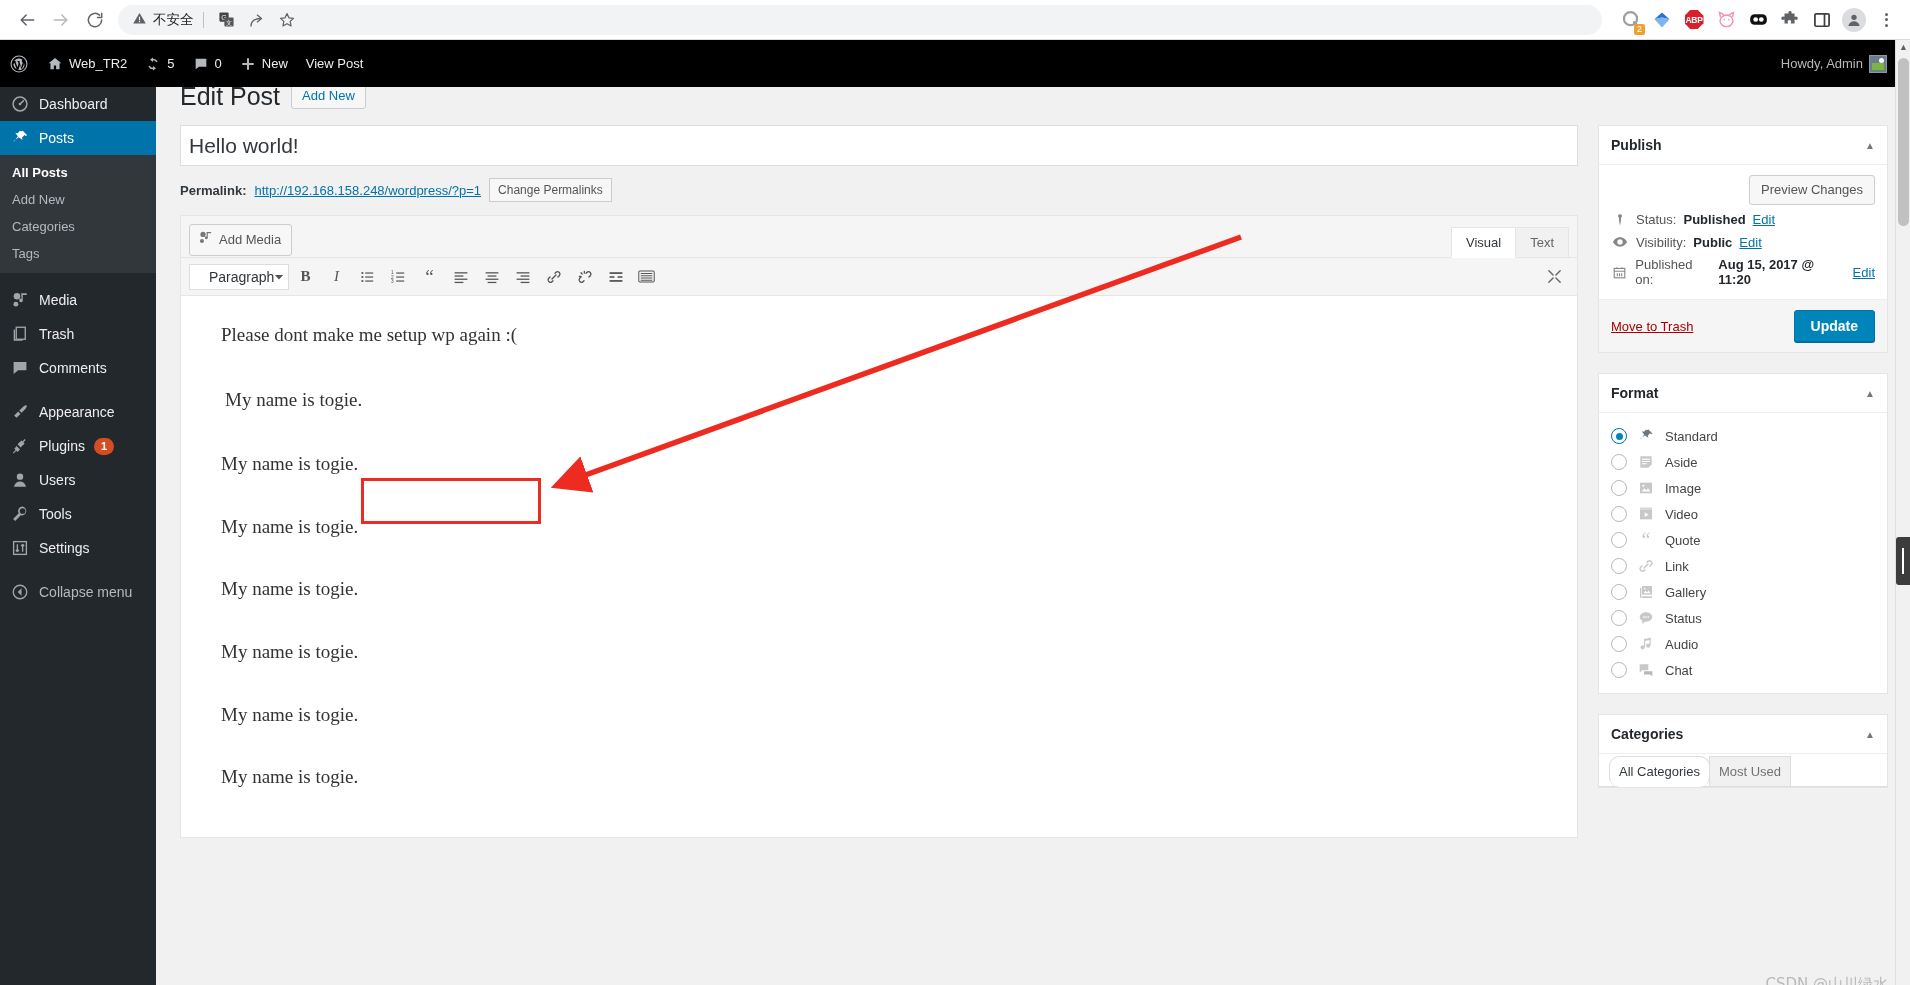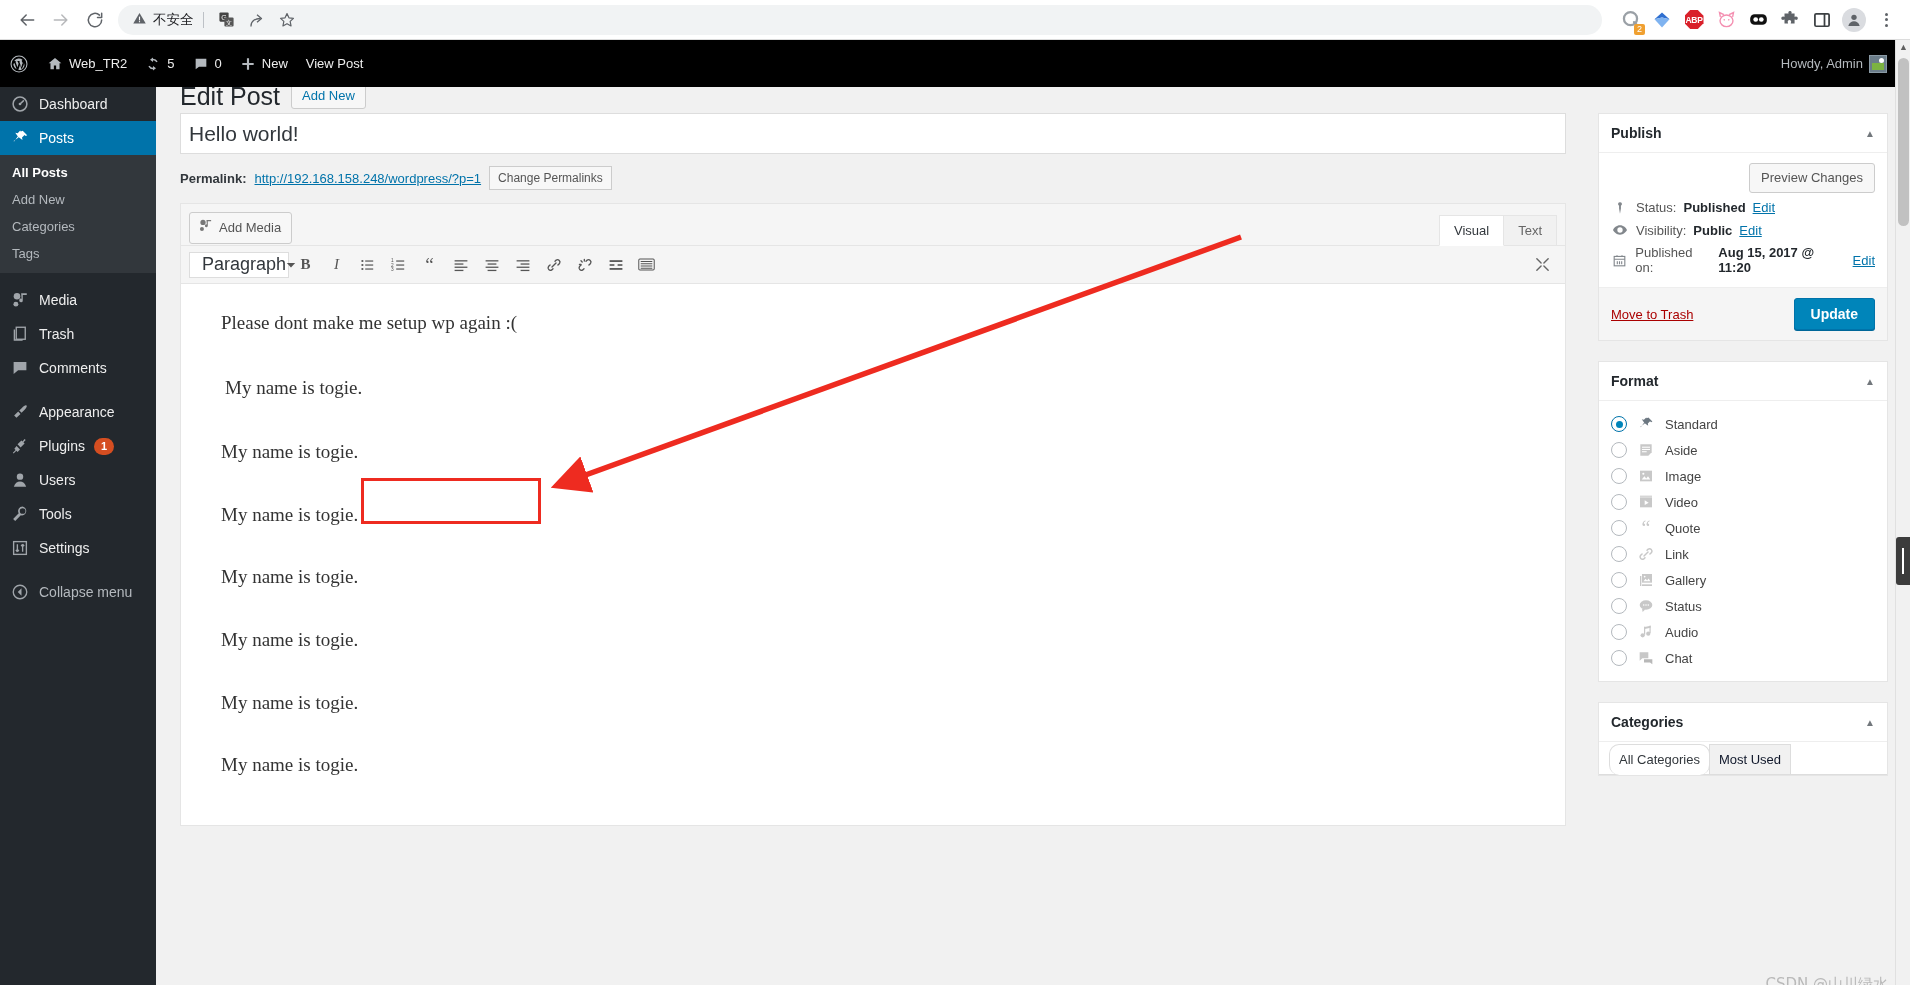--- a/index.html
+++ b/index.html
@@ -112,21 +112,21 @@
   #wpbody-inner { padding: 0 22px 0 24px; position: relative; }
 
   
   #head-row { display: flex; align-items: center; gap: 11px; height: 34px; margin-top: -8px; overflow: hidden; }
   #page-title { font-size: 25px; font-weight: 400; color: #23282d; line-height: 34px; }
   #add-new-btn {
     background: #f7f7f7; border: 1px solid #ccc; color: #0073aa;
     border-radius: 3px; font-size: 13px; padding: 4px 10px; line-height: 16px;
   }
 
-  #post-body { display: flex; gap: 32px; }
+  #post-body { display: flex; gap: 20px; margin-top: 12px; }
   #post-body-content { flex: 1 1 auto; min-width: 0; }
   #postbox-container { width: 290px; flex: 0 0 290px; }
 
   
   #titlediv input {
     width: 100%; height: 41px; font-size: 21px; padding: 3px 8px;
     border: 1px solid #ddd; background: #fff; color: #32373c;
     font-family: "Liberation Sans", sans-serif; outline: none;
   }
   #edit-slug-box {
@@ -157,22 +157,22 @@
     border-bottom: none; background: #f1f1f1; color: #666;
     margin-left: -1px; position: relative;
   }
   .editor-tabs div.active { background: #fff; color: #32373c; border-bottom: 1px solid #fff; margin-bottom: -1px; }
   #ed-toolbar {
     display: flex; align-items: center; gap: 2px; padding: 6px 8px;
     background: #f5f5f5; border-bottom: 1px solid #e5e5e5; height: 38px;
   }
   #format-select {
     width: 100px; height: 26px; background: #fff; border: 1px solid #ddd;
-    font-size: 18px; display: flex; align-items: center;
-    padding: 0 12px; justify-content: space-between; color: #32373c;
+    font-size: 14px; display: flex; align-items: center;
+    padding: 0 19px; justify-content: space-between; color: #32373c;
   }
   .tbtn {
     width: 29px; height: 28px; display: flex; align-items: center;
     justify-content: center; color: #555;
   }
   #kitchen-toggle { margin-left: auto; }
   #content-area {
     background: #fff; min-height: 470px; padding: 26px 40px 10px 40px;
     font-family: "Liberation Serif", serif; font-size: 19px; color: #333;
     position: relative;
@@ -227,21 +227,21 @@
     background: #fff; display: flex; align-items: center; justify-content: center;
     flex: 0 0 auto;
   }
   .radio.on { border-color: #0073aa; }
   .radio.on::after { content: ""; width: 7px; height: 7px; border-radius: 50%; background: #0085ba; }
   .fmt-ico { width: 20px; display: flex; justify-content: center; color: #c8c8c8; }
   .fmt-label { font-size: 13px; color: #444; }
   .cat-tabs { display: flex; border-bottom: 1px solid #ddd; padding-left: 10px; margin-top: 2px; }
   .cat-tabs div {
     padding: 7px 9px; font-size: 13px; border: 1px solid #ddd;
-    border-bottom: none; background: #f1f1f1; color: #0f172a; margin-right: -1px;
+    border-bottom: none; background: #f1f1f1; color: #737373; margin-right: -1px;
   }
   .cat-tabs div.active { background: #fff; color: #32373c; margin-bottom: -1px; padding-bottom: 8px; border-radius: 10px; }
 
   
   #page-scroll-rail {
     position: absolute; right: 0; top: 40px; width: 15px;
     height: calc(985px - 40px); background: #f1f1f1;
     border-left: 1px solid #e0e0e0; z-index: 60;
   }
   #page-scroll-thumb {

